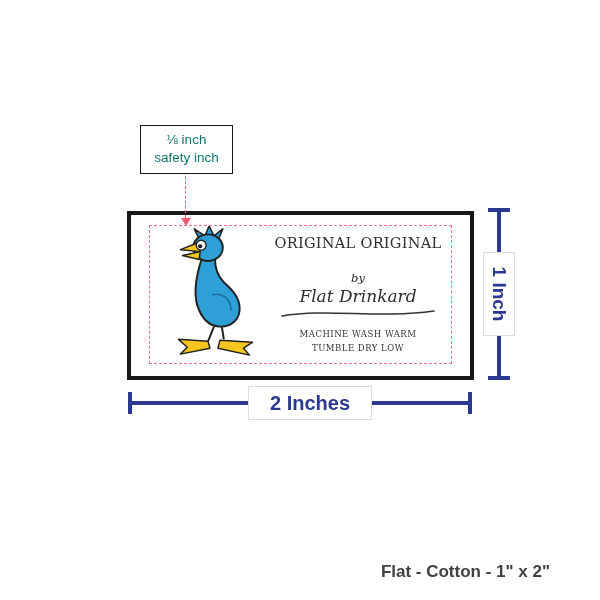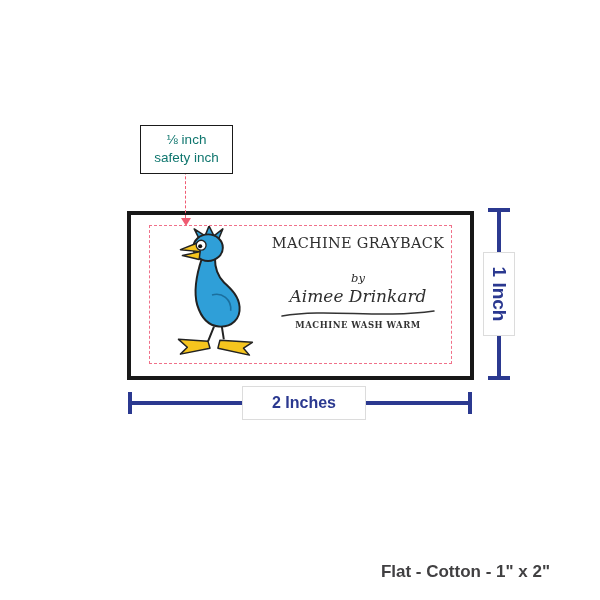--- a/index.html
+++ b/index.html
@@ -78,21 +78,21 @@
     width: 196px;
     text-align: center;
     color: #2e2e2e;
     font-family: "DejaVu Serif", serif;
     z-index: 4;
   }
   .label-title { font-size: 14.5px; letter-spacing: 0.3px; }
   .label-by { font-size: 11.5px; font-style: italic; margin-top: 20px; }
   .label-author { font-size: 17px; font-style: italic; margin-top: 1px; }
   .swoosh { display: block; margin: 1px auto 0 auto; }
-  .care-block { font-size: 8.5px; line-height: 1.6; letter-spacing: 0.5px; color: #333; font-weight: bold; }
+  .care-block { margin-top: 9px; font-size: 8.5px; line-height: 1.6; letter-spacing: 0.5px; color: #333; }
   .care-block span { display: block; }
 
   
   .dim { background: #2b3990; position: absolute; z-index: 2; }
   .vdim-line { left: 497px; top: 210px; width: 4px; height: 168px; }
   .vdim-cap-top { left: 488px; top: 208px; width: 22px; height: 4px; }
   .vdim-cap-bottom { left: 488px; top: 376px; width: 22px; height: 4px; }
   .hdim-line { left: 130px; top: 401px; width: 340px; height: 4px; }
   .hdim-cap-left { left: 128px; top: 392px; width: 4px; height: 22px; }
   .hdim-cap-right { left: 468px; top: 392px; width: 4px; height: 22px; }
@@ -109,23 +109,23 @@
     z-index: 3;
     font-family: "Liberation Sans", sans-serif;
   }
   .dim-label-height {
     left: 457px; top: 278px;
     width: 84px; height: 32px;
     font-size: 19px;
     transform: rotate(90deg);
   }
   .dim-label-width {
-    left: 242px; top: 386px;
+    left: 248px; top: 386px;
     width: 124px; height: 34px;
-    font-size: 16px;
+    font-size: 20px;
   }
 
   
   .footer-text {
     position: absolute;
     left: 300px; top: 562px;
     width: 250px;
     text-align: right;
     font-size: 17px;
     font-weight: bold;
@@ -170,28 +170,29 @@
     <circle cx="44" cy="20.5" r="2.1" fill="#111"></circle>
 
     <path d="M58 102 L52 117" stroke="#222" stroke-width="2" fill="none"></path>
     <path d="M66 102 L68 115" stroke="#222" stroke-width="2" fill="none"></path>
 
     <path d="M52 117 L22 115 L31 123 L24 130 L54 124 Z" fill="#f6c51e" stroke="#222" stroke-width="1.5" stroke-linejoin="round"></path>
     <path d="M64 116 L97 118 L88 124 L94 131 L62 124 Z" fill="#f6c51e" stroke="#222" stroke-width="1.5" stroke-linejoin="round"></path>
   </svg>
 
   <div class="label-text">
-    <div class="label-title">MACHINE GRAYBACK</div>
+    <div class="label-title">ORIGINAL ORIGINAL</div>
     <div class="label-by">by</div>
-    <div class="label-author">Aimee Drinkard</div>
+    <div class="label-author">Flat Drinkard</div>
     <svg class="swoosh" width="160" height="12" viewBox="0 0 160 12">
       <path d="M4 9 C 50 1, 100 12, 156 4" fill="none" stroke="#333" stroke-width="1.5" stroke-linecap="round"></path>
     </svg>
     <div class="care-block">
       <span>MACHINE WASH WARM</span>
+      <span>TUMBLE DRY LOW</span>
     </div>
   </div>
 
   <div class="dim vdim-line"></div>
   <div class="dim vdim-cap-top"></div>
   <div class="dim vdim-cap-bottom"></div>
   <div class="dim-label dim-label-height">1 Inch</div>
 
   <div class="dim hdim-line"></div>
   <div class="dim hdim-cap-left"></div>

